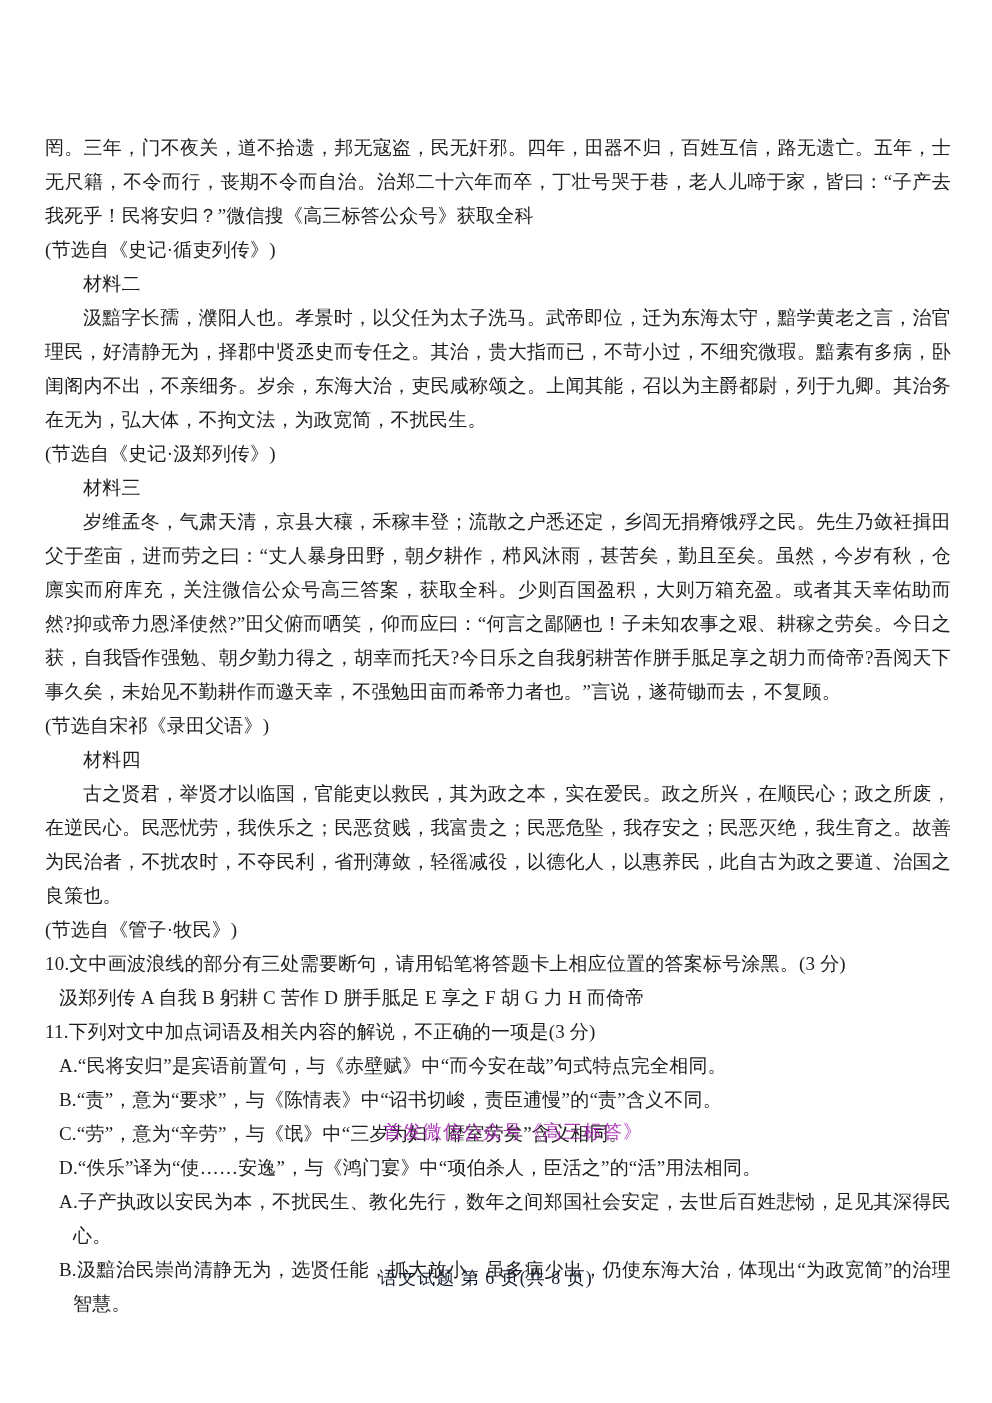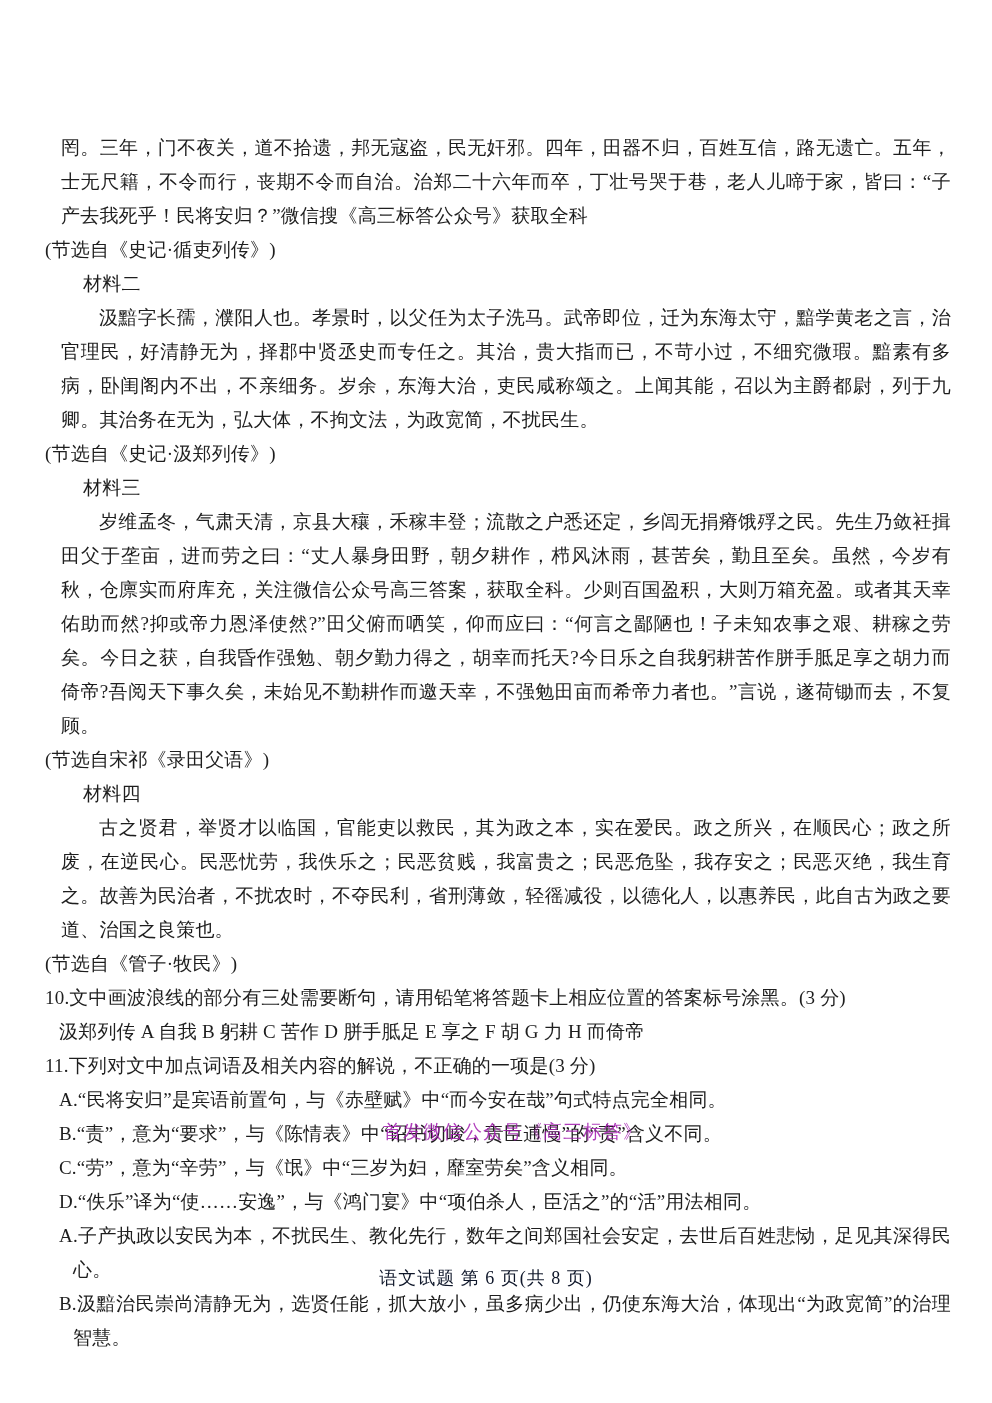--- a/index.html
+++ b/index.html
@@ -16,21 +16,21 @@
     position: absolute;
     left: 45px;
     top: 131px;
     width: 906px;
     font-size: 19px;
     line-height: 34px;
     text-align: justify;
     letter-spacing: 0.2px;
   }
   p { margin: 0; padding: 0; }
-  .para { text-indent: 2em; margin-left: 16px; }
+  .para { text-indent: 2em; }
   .para.no-indent { text-indent: 0; }
   .attr { text-indent: 0; }
   .heading { text-indent: 2em; }
   .q-line { text-indent: 0; }
   .q-sub { padding-left: 14px; text-indent: 0; }
   .opt { padding-left: 28px; text-indent: -14px; }
   .footer {
     position: absolute;
     left: 0;
     width: 972px;

